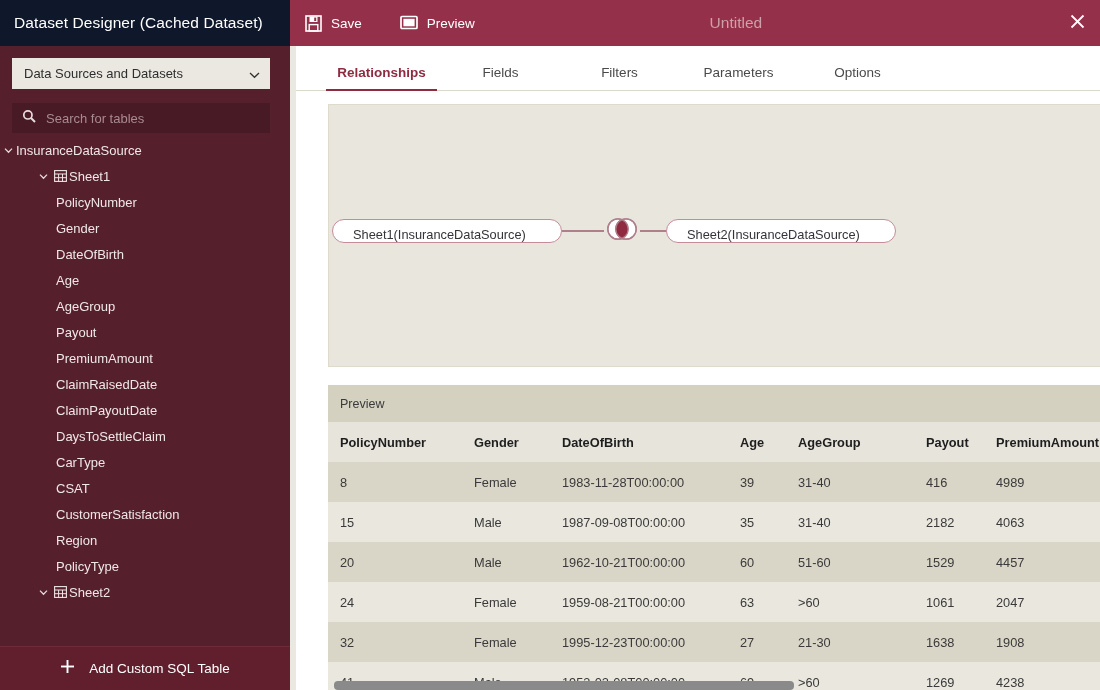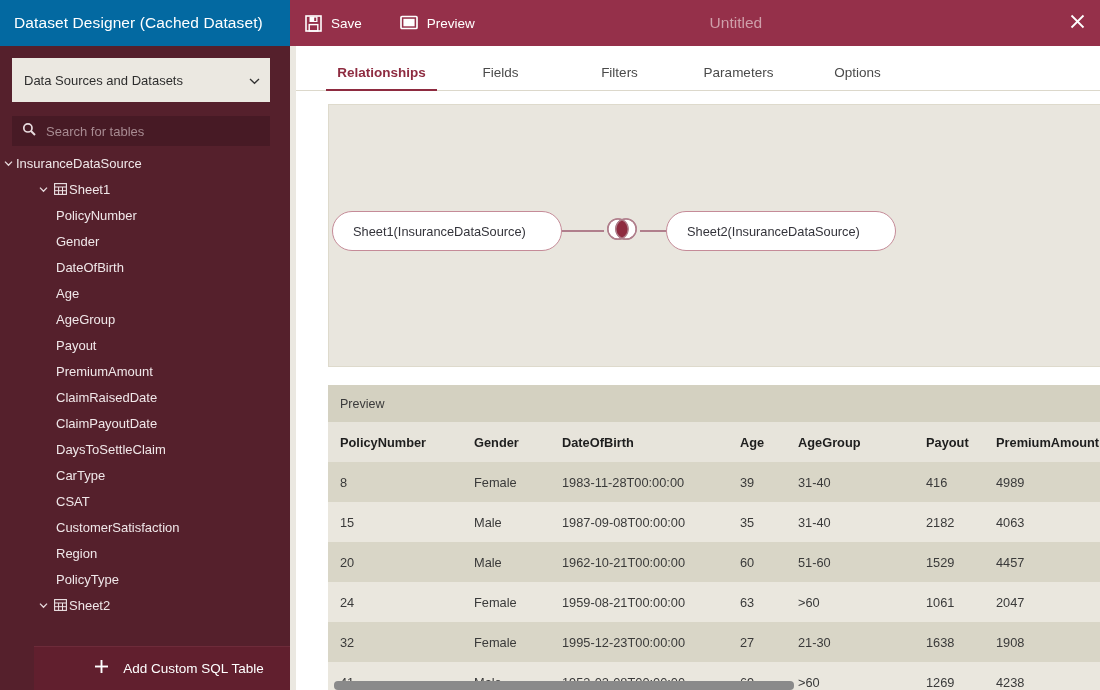--- a/index.html
+++ b/index.html
@@ -21,21 +21,21 @@
 
   
   .titlebar {
     position: absolute; left: 0; top: 0;
     width: 1100px; height: 46px;
     background: #95304a;
     display: flex; align-items: center;
   }
   .titlebar-left {
     width: 290px; height: 46px;
-    background: #0369a1;
+    background: #0f172a;
     display: flex; align-items: center;
     padding-left: 14px;
     flex: 0 0 290px;
   }
   .app-title {
     color: #ffffff;
     font-size: 15.5px;
     letter-spacing: .1px;
     white-space: nowrap;
   }
@@ -68,21 +68,21 @@
 
   
   .sidebar {
     position: absolute; left: 0; top: 46px;
     width: 290px; height: 644px;
     background: #55202c;
     overflow: hidden;
   }
   .ds-select {
     margin: 12px 20px 0 12px;
-    height: 44px;
+    height: 31px;
     background: #ebe8e1;
     display: flex; align-items: center;
     padding: 0 10px 0 12px;
     cursor: pointer;
   }
   .ds-select-label {
     flex: 1 1 auto;
     color: #2e2e2e;
     font-size: 13px;
     white-space: nowrap;
@@ -126,21 +126,21 @@
   .lvl0 { padding-left: 0; }
   .lvl1 { padding-left: 35px; }
   .lvl2 { padding-left: 56px; }
 
   .sidebar-footer {
     position: absolute; left: 0; bottom: 0;
     width: 290px; height: 44px;
     background: #611f2e;
     border-top: 1px solid #6e2b3a;
     display: flex; align-items: center; justify-content: center;
-    gap: 14px; cursor: pointer; margin-left: 34px;
+    gap: 14px; cursor: pointer;
   }
   .sidebar-footer-label { color: #ffffff; font-size: 13.5px; }
 
   
   .main {
     position: absolute; left: 296px; top: 46px;
     width: 810px; height: 644px;
     background: #ffffff;
   }
   .tabs {
@@ -175,25 +175,25 @@
     position: relative;
     overflow: hidden;
   }
   .rel-wrap {
     position: absolute; left: 0; top: 97px;
     width: 790px; height: 58px;
     display: flex; align-items: center;
     padding-left: 3px;
   }
   .rel-node {
-    height: 40px;
+    height: 24px;
     background: #ffffff;
     border: 1.4px solid #c58b98;
     border-radius: 21px;
-    display: flex; align-items: center;
+    display: flex; align-items: flex-end;
     padding: 0 20px;
     font-size: 12.8px;
     color: #33333a;
     cursor: pointer;
     white-space: nowrap;
   }
   .rel-node.n1 { width: 230px; }
   .rel-node.n2 { width: 230px; }
   .rel-link {
     width: 42px; height: 1.6px; background: #b07f8c;

